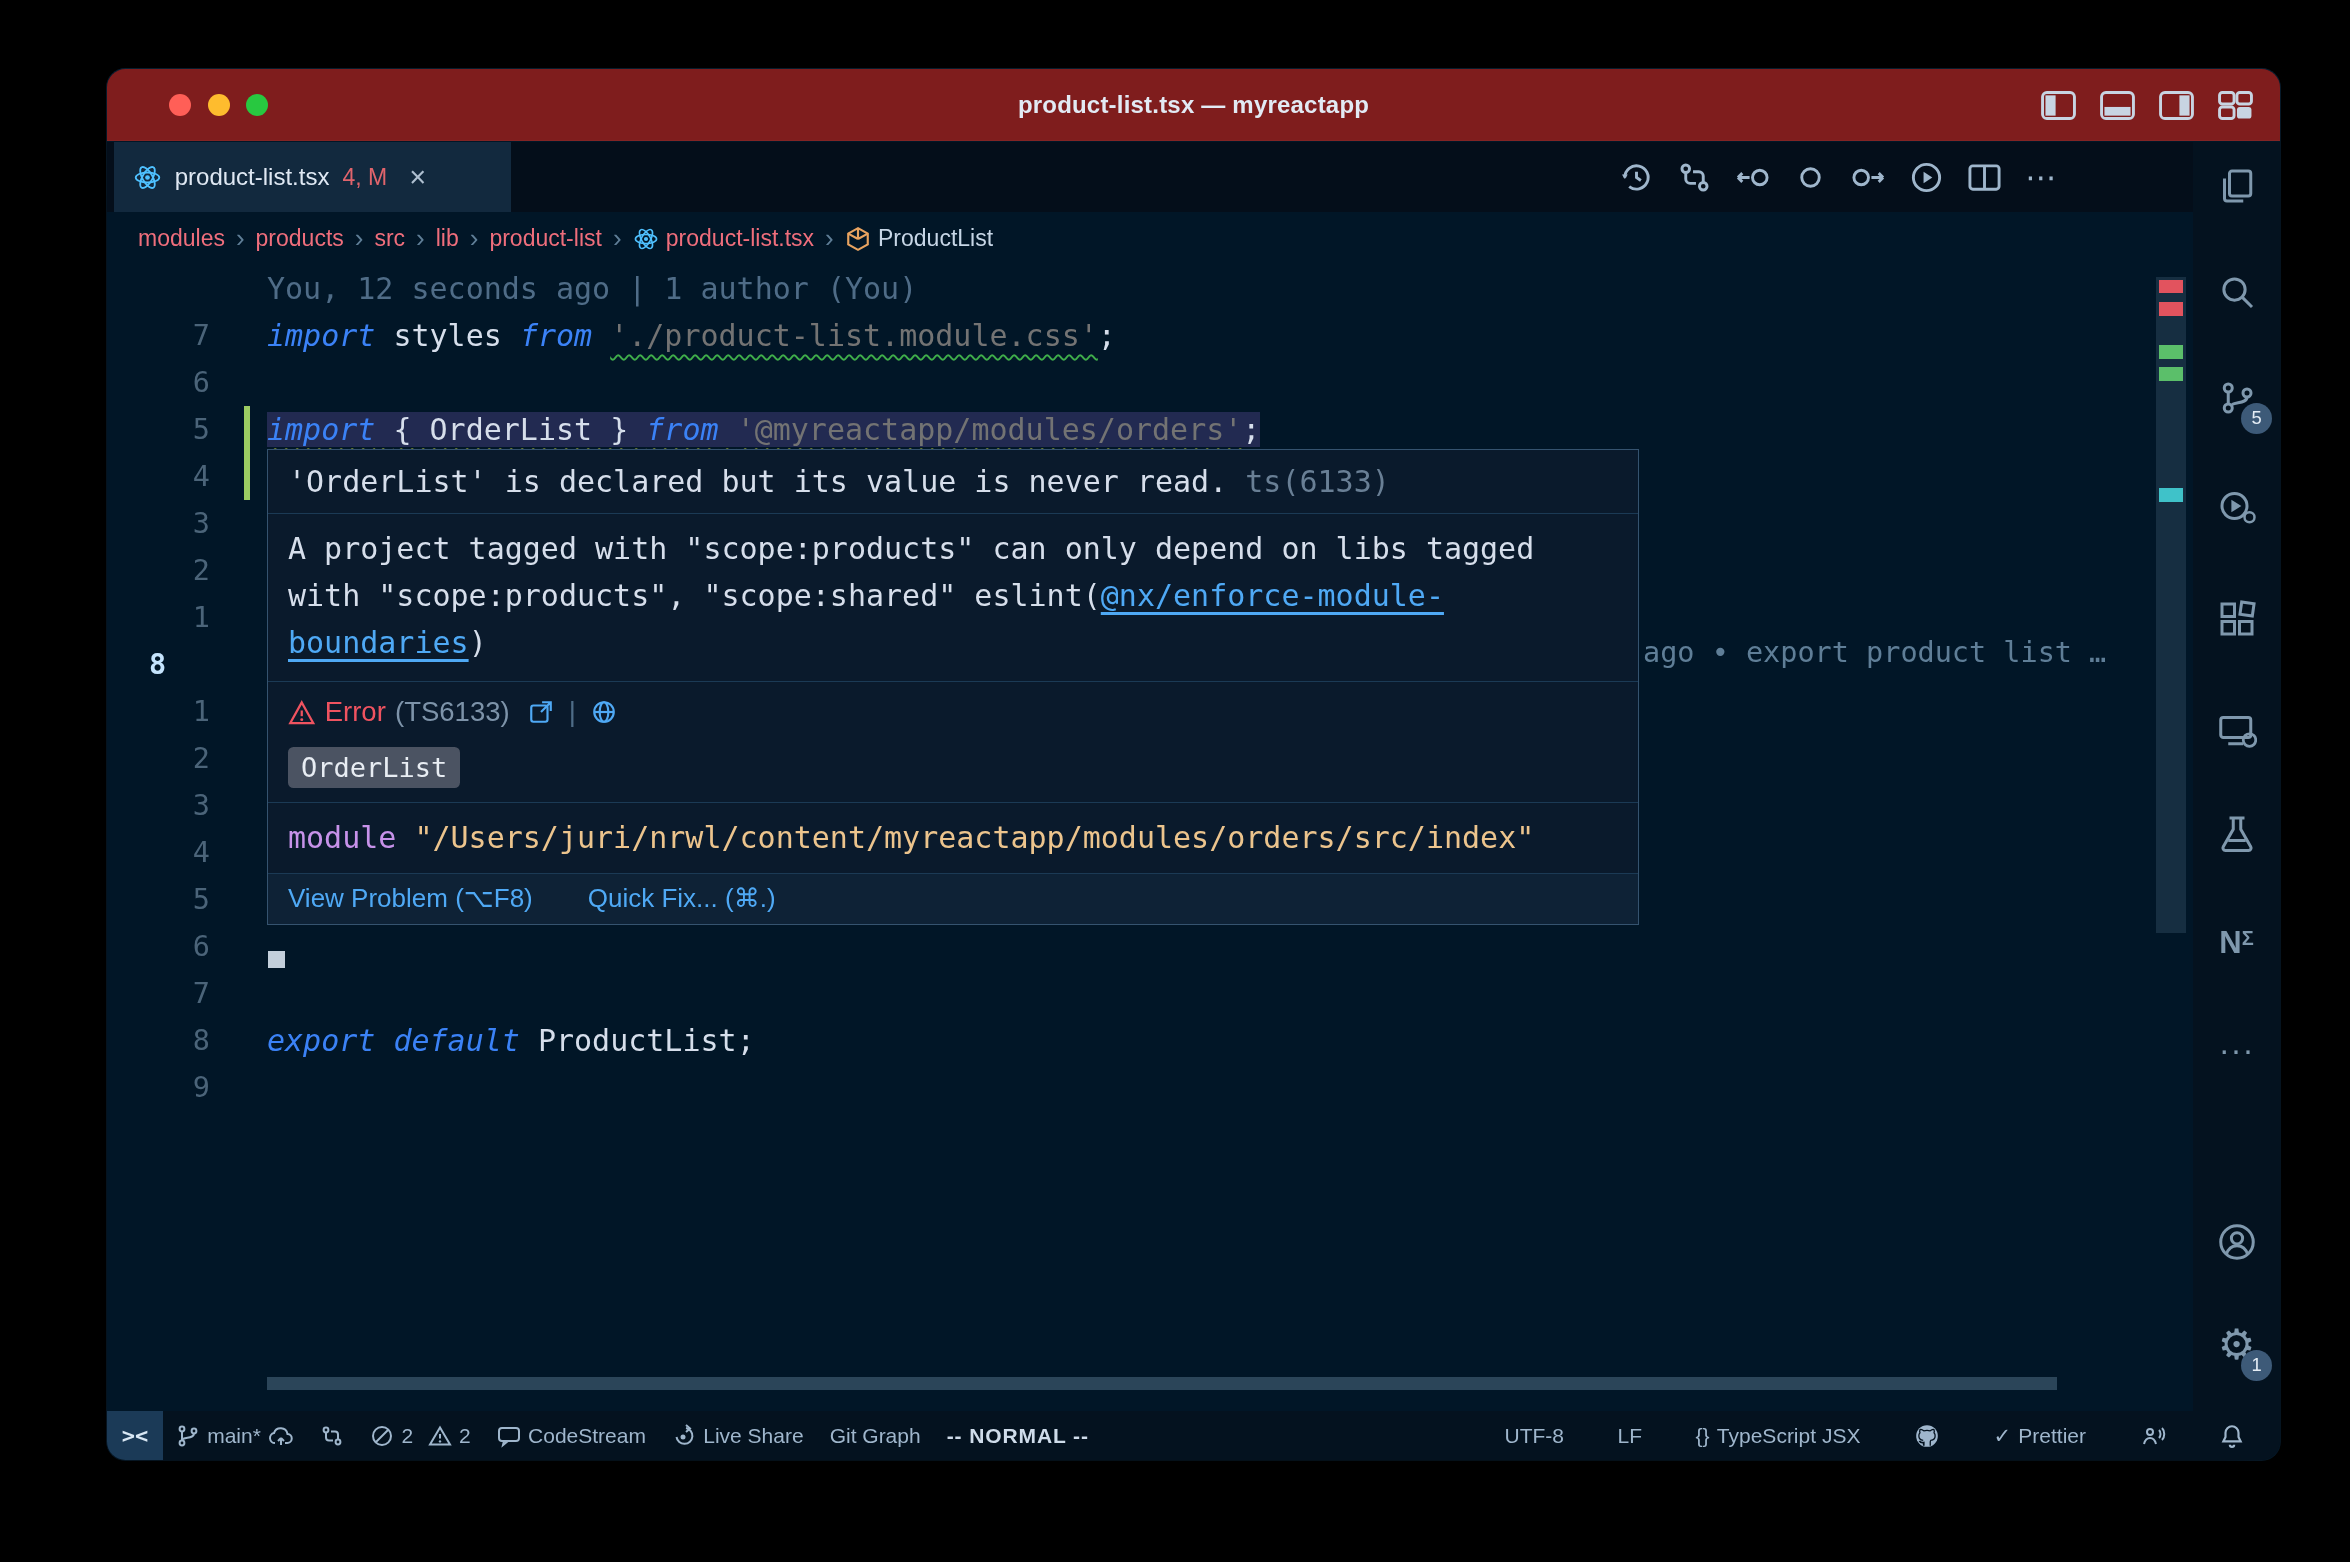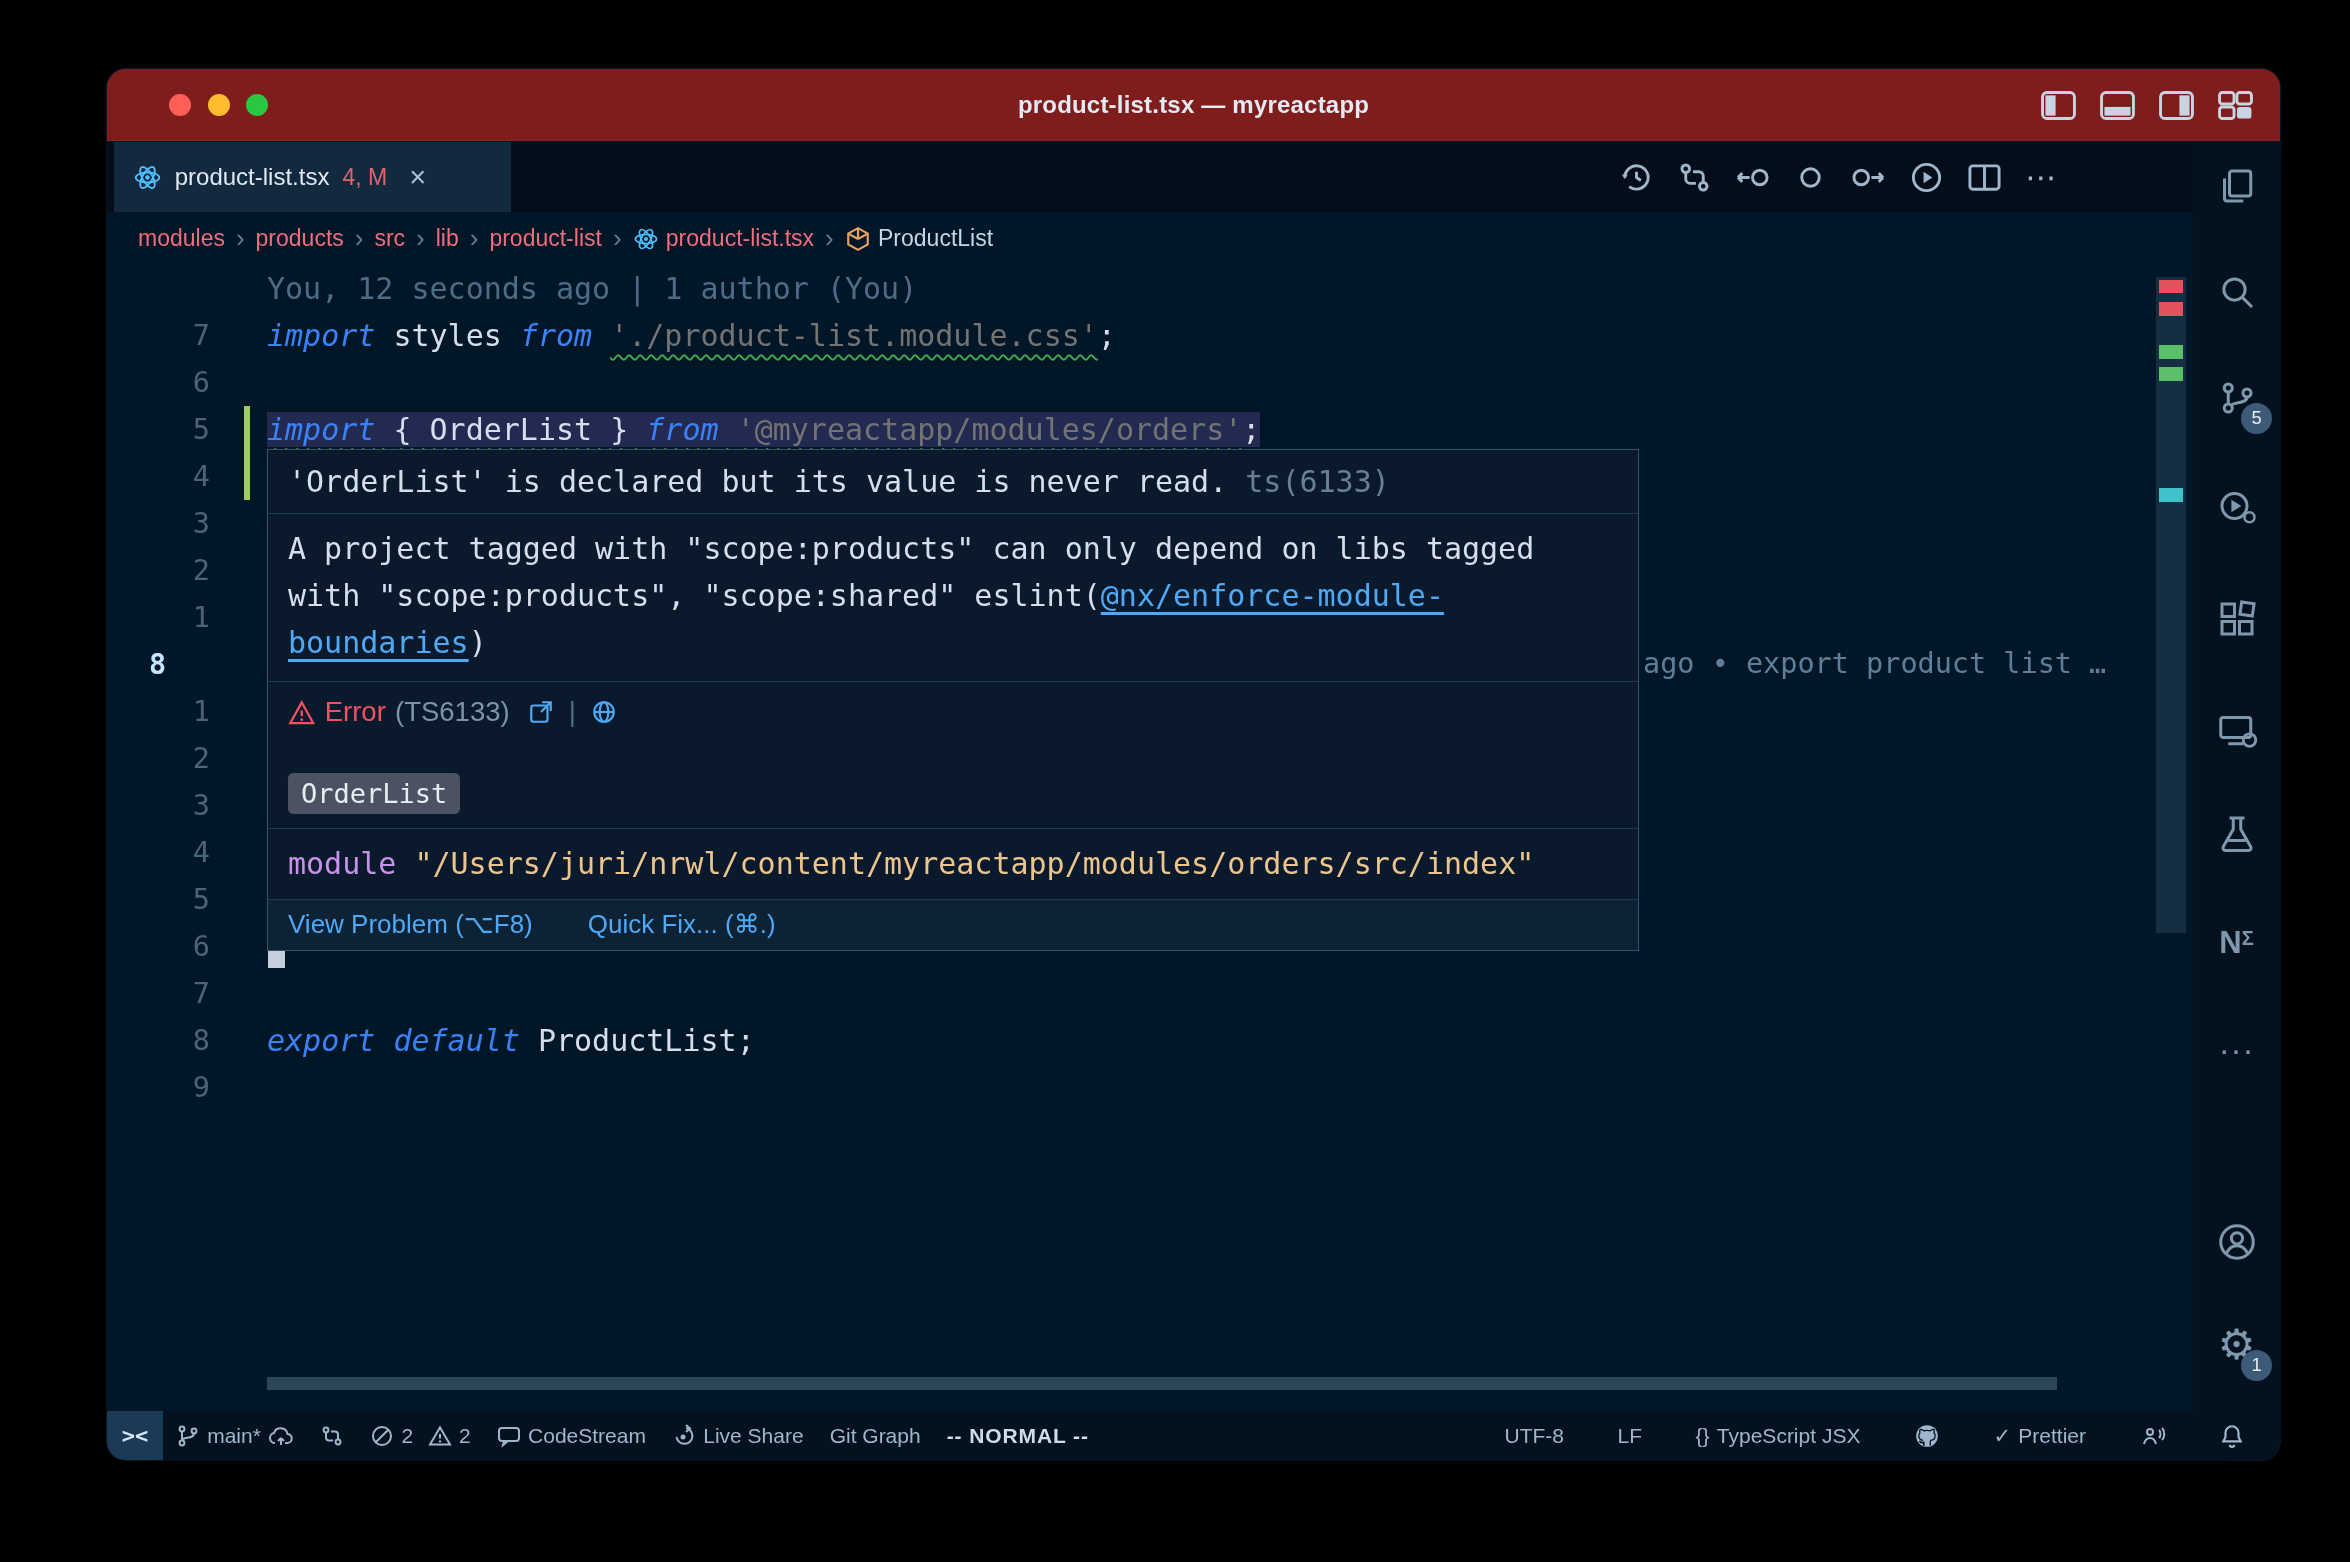--- a/index.html
+++ b/index.html
@@ -52,38 +52,38 @@
   .chg { position:absolute; left:137px; top:0; width:6.4px; height:47px; background:#9ccc62; }
   .codeline { flex:1; }
   .linehl { background:rgba(123,97,190,.28); }
   .tk.kw { color:#3b82f6; font-style:italic; }
   .tk.fg { color:#d6deeb; }
   .tk.pun { color:#d6deeb; }
   .tk.str { color:#737373; }
   .tk.blame { color:#4f6c87; }
   .sq1 { text-decoration:underline; text-decoration-style:wavy; text-decoration-color:#3fae4a; text-decoration-thickness:2.3px; text-underline-offset:8.3px; }
   .sq2 { text-decoration:underline; text-decoration-style:wavy; text-decoration-color:#a3b237; text-decoration-thickness:2.3px; text-underline-offset:8.3px; }
-  .inline-blame { position:absolute; left:1536px; top:375px; height:47px; line-height:47px;
+  .inline-blame { position:absolute; left:1536px; top:364px; height:47px; line-height:47px;
     color:#5f7e97; font-size:28.5px; width:533px; overflow:hidden; white-space:nowrap; }
 
   
   .vscroll { position:absolute; right:7.3px; top:12px; width:30px; height:656px; background:rgba(99,132,161,.22); }
   .ruler-mark { position:absolute; right:10px; width:24px; height:13.8px; }
   .hscroll { position:absolute; left:160px; top:1112px; width:1790px; height:13px; background:rgba(95,126,151,.45); }
   .resize-grip { position:absolute; left:161px; top:686px; width:16.5px; height:16.5px; background:#c3cfdb; }
 
   
   .popup { position:absolute; left:160px; top:184px; width:1372px; z-index:10;
     background:#0a1a2c; border:0.9px solid #35536f; color:#d6deeb; }
   .p-s1 { padding:13px 20px; border-bottom:0.9px solid #1b3a55; font-size:30px; line-height:37px; white-space:nowrap; }
   .p-s1 .dim { color:#697f95; }
   .p-s2 { padding:11px 20px 14.7px; border-bottom:0.9px solid #1b3a55; font-size:30px; line-height:47px; }
   .p-link { color:#4fa9f5; text-decoration:underline; text-underline-offset:5.5px; cursor:pointer; }
   .p-s3 { padding:14.7px 20px; border-bottom:0.9px solid #1b3a55; font-family:"Liberation Sans",sans-serif; }
-  .err-row { display:flex; align-items:center; gap:9.2px; font-size:27.5px; margin-bottom:45px; }
+  .err-row { display:flex; align-items:center; gap:9.2px; font-size:27.5px; margin-bottom:19px; }
   .err-label { color:#ef5360; }
   .err-code { color:#7d93a9; }
   .err-sep { color:#4f6c87; margin:0 5.5px; }
   .chip-row { display:flex; align-items:center; gap:13px; font-size:27.5px; color:#d6deeb; }
   .chip { font-family:"DejaVu Sans Mono",monospace; background:#4b5362; color:#e8edf3;
     border-radius:5.5px; padding:4.6px 13px; font-size:27px; }
   .p-s4 { padding:14.7px 20px; border-bottom:0.9px solid #1b3a55; font-size:30px; line-height:40px; white-space:nowrap; }
   .mod-kw { color:#c792ea; }
   .mod-path { color:#ecc48d; }
   .p-footer { height:50px; display:flex; align-items:center; gap:55px; padding:0 20px;

